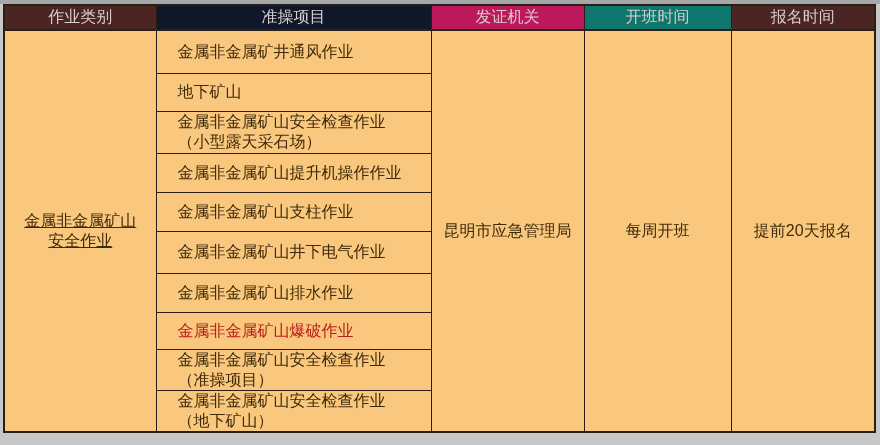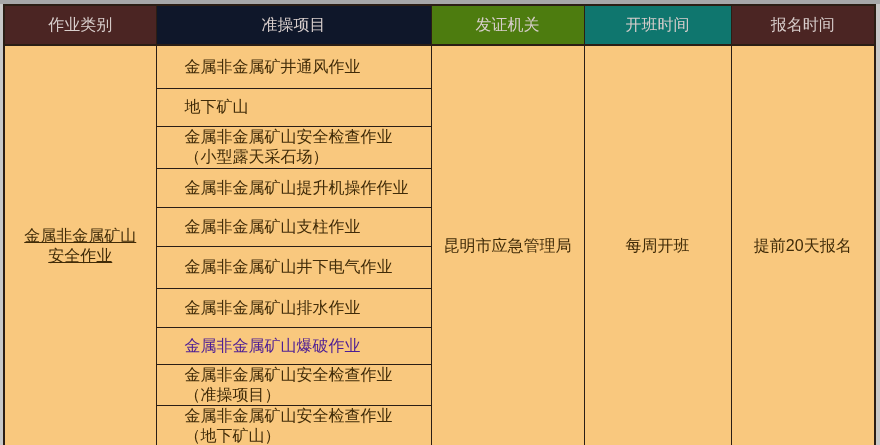--- a/index.html
+++ b/index.html
@@ -20,40 +20,40 @@
     width: 871px;
     margin-left: 3px;
     background: #f9c87e;
     border: 2px solid #2b1e15;
   }
   th, td {
     border: 1px solid #2b1e15;
     padding: 0;
   }
   thead tr {
-    height: 40px;
+    height: 25px;
   }
   th {
     background: #4b2523;
     color: #d8cecc;
     font-size: 16px;
     font-weight: 400;
     text-align: center;
     border-bottom: 2px solid #2b1e15;
   }
   td {
     color: #402b08;
     font-size: 16px;
     line-height: 20px;
     vertical-align: middle;
     text-align: center;
   }
   td.operation-item-cell {
     text-align: left;
-    padding-left: 28px;
+    padding-left: 21px;
     padding-right: 6px;
   }
   .text-line { white-space: nowrap; }
 </style>
 </head>
 <body>
 
 <div class="top-strip"></div>
 
 <table class="schedule-table" style="background: rgb(249, 200, 126);">
@@ -61,21 +61,21 @@
     <col style="width:152px">
     <col style="width:275px">
     <col style="width:153px">
     <col style="width:147px">
     <col style="width:144px">
   </colgroup>
   <thead>
     <tr>
       <th style="background: rgb(75, 37, 35); color: rgb(216, 206, 204);">作业类别</th>
       <th style="background: #0f172a; color: rgb(216, 206, 204);">准操项目</th>
-      <th style="background: #4d7c0f; color: rgb(216, 206, 204);">发证机关</th>
+      <th style="background: #be185d; color: rgb(216, 206, 204);">发证机关</th>
       <th style="background: #0f766e; color: rgb(216, 206, 204);">开班时间</th>
       <th style="background: rgb(75, 37, 35); color: rgb(216, 206, 204);">报名时间</th>
     </tr>
   </thead>
   <tbody id="table-body">
       <tr style="height: 43px;">
         <td rowspan="10" style="color: rgb(64, 43, 8); text-decoration: underline;">
           <div class="text-line">金属非金属矿山</div>
           <div class="text-line">安全作业</div>
         </td>
@@ -117,21 +117,21 @@
         <td class="operation-item-cell" style="color: rgb(64, 43, 8);">
           <div class="text-line">金属非金属矿山井下电气作业</div>
         </td>
       </tr>
       <tr style="height: 39px;">
         <td class="operation-item-cell" style="color: rgb(64, 43, 8);">
           <div class="text-line">金属非金属矿山排水作业</div>
         </td>
       </tr>
       <tr style="height: 37px;">
-        <td class="operation-item-cell" style="color: #4c1d95;">
+        <td class="operation-item-cell" style="color: #b91c1c;">
           <div class="text-line">金属非金属矿山爆破作业</div>
         </td>
       </tr>
       <tr style="height: 39px;">
         <td class="operation-item-cell" style="color: rgb(64, 43, 8);">
           <div class="text-line">金属非金属矿山安全检查作业</div>
           <div class="text-line">（准操项目）</div>
         </td>
       </tr>
       <tr style="height: 42px;">

